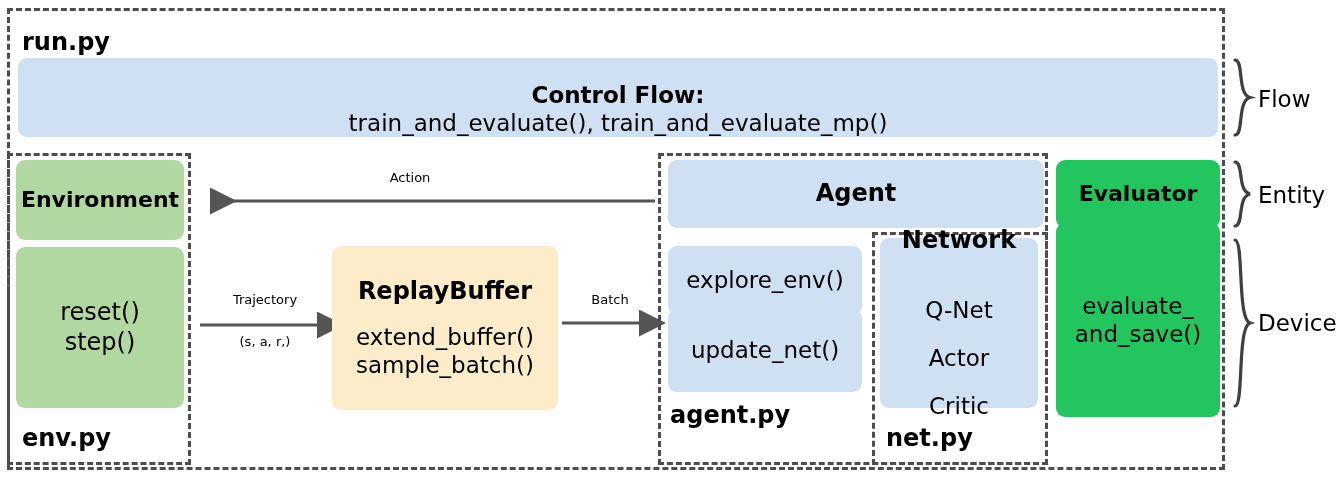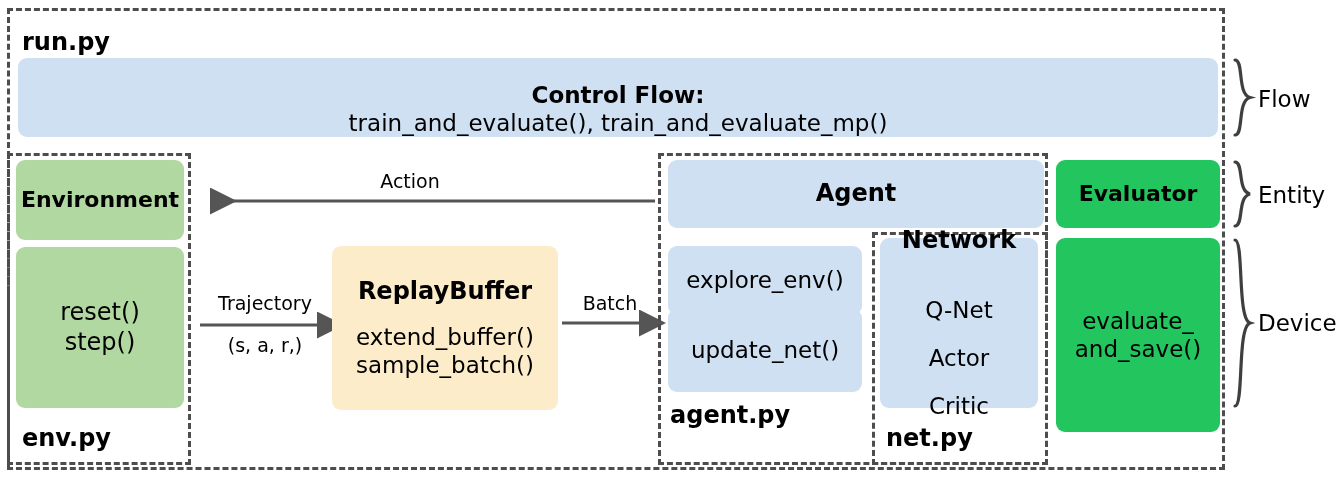--- a/index.html
+++ b/index.html
@@ -41,21 +41,21 @@
   .fs22{font-size:22px;}
   .fs23{font-size:23px;}
   .fs24{font-size:24px;}
 
   
   .label{
     color:#000000;
     white-space:nowrap;
   }
   .filelabel{font-size:24px;font-weight:bold;}
-  .edgelabel{font-size:19px;text-align:center;line-height:1.18;}
+  .edgelabel{font-size:13px;text-align:center;line-height:1.18;}
   .bracelabel{font-size:23px;}
 
   .stack{display:flex;flex-direction:column;align-items:center;justify-content:center;}
   .gap{height:16px;}
 
   svg{display:block;overflow:visible;}
 </style>
 </head>
 <body>
 
@@ -153,21 +153,21 @@
     <div class="fs23">Actor</div>
     <div class="fs23">Critic</div>
   </div>
 
   <div class="abs label filelabel" style="left:886px;top:424px;">net.py</div>
 
   <div class="abs card lgreen" style="left:1056px;top:160px;width:164px;height:68px;">
     <span class="fs22 bold">Evaluator</span>
   </div>
 
-  <div class="abs card lgreen stack" style="left:1056px;top:238px;width:164px;height:194px;">
+  <div class="abs card lgreen stack" style="left:1056px;top:223px;width:164px;height:194px;">
     <div class="fs23">evaluate_</div>
     <div class="fs23">and_save()</div>
   </div>
 
   <svg class="abs" style="left:1232px;top:58px;width:22px;height:79px;" viewBox="0 0 22 79">
     <path d="M3,2 C12,2 5,36 18,39.5 C5,43 12,77 3,77" fill="none" stroke="#3f3f3f" stroke-width="3.2" stroke-linecap="round"></path>
   </svg>
   <div class="abs label bracelabel" style="left:1258px;top:86px;">Flow</div>
 
   <svg class="abs" style="left:1232px;top:160px;width:22px;height:68px;" viewBox="0 0 22 68">

